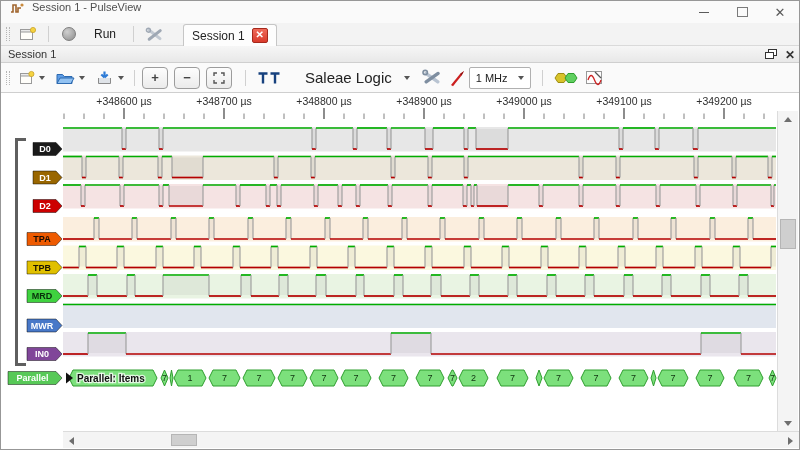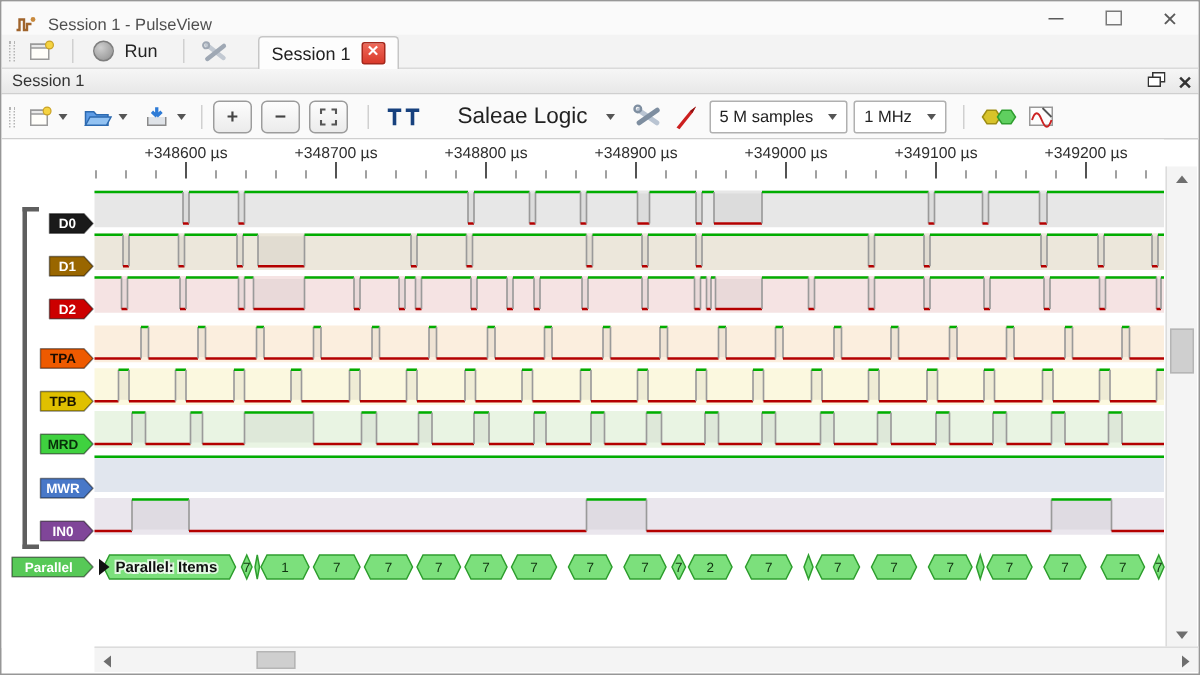--- a/index.html
+++ b/index.html
@@ -1,33 +1,33 @@
 <!DOCTYPE html>
 <html><head>
 <meta charset="utf-8">
 <style>
   html,body{margin:0;padding:0;background:#d4d4d4}
   .window{position:relative;width:800px;height:450px;box-sizing:border-box;border:1px solid #979797;
           background:#fff;font-family:"Liberation Sans",sans-serif;overflow:hidden;-webkit-font-smoothing:antialiased}
   
-  .titlebar{position:absolute;left:0;top:0;width:100%;height:22px;background:#fafafa;display:flex;align-items:flex-end}
+  .titlebar{position:absolute;left:0;top:0;width:100%;height:22px;background:#fafafa;display:flex;align-items:flex-start}
   .titlebar .appicon{margin:0 8px 0 9px;display:flex}
   .titlebar .title{font-size:11px;color:#4f4f4f}
   .wincontrols{position:absolute;right:0;top:0;height:22px;display:flex}
   .wbtn{width:38px;height:22px;display:flex;align-items:center;justify-content:center;color:#5a5a5a}
   .glyph-min{width:10px;height:0;border-top:1px solid #5a5a5a}
   .glyph-max{width:9px;height:8px;border:1px solid #7a7a7a}
   .glyph-close{font-size:13px;line-height:1;color:#5a5a5a}
   
   .tabbar{position:absolute;left:0;top:22px;width:100%;height:23px;background:#f3f3f3;border-bottom:1px solid #dadada;
           display:flex;align-items:center;box-sizing:border-box}
   .handle{width:2px;height:14px;border-left:1px dotted #b5b5b5;border-right:1px dotted #b5b5b5;margin:0 5px}
   .sep{width:1px;height:16px;background:#d0d0d0;margin:0 7px}
   .tbtn{display:flex;align-items:center;justify-content:center;padding:2px 4px;border-radius:2px}
-  .runbtn{display:flex;align-items:center;gap:7px;padding:2px 10px 2px 6px;font-size:12px;color:#222}
+  .runbtn{display:flex;align-items:center;gap:18px;padding:2px 10px 2px 6px;font-size:12px;color:#222}
   .run-dot{width:12px;height:12px;border-radius:50%;border:1px solid #7e7e7e;
            background:radial-gradient(circle at 35% 32%,#cfcfcf,#8d8d8d)}
   .sessiontab{display:flex;align-items:center;gap:7px;height:22px;margin-left:14px;padding:0 8px;
               background:#fdfdfd;border:1px solid #c6c6c6;border-bottom:none;border-radius:3px 3px 0 0;
               font-size:12px;color:#222;position:relative;top:1px}
   .closebox{width:14px;height:13px;background:linear-gradient(#ef6a5a,#d93a2b);border:1px solid #a5281c;border-radius:2px;
             color:#fff;font-size:10px;font-weight:bold;line-height:12px;text-align:center}
   
   .dockbar{position:absolute;left:0;top:45px;width:100%;height:17px;background:linear-gradient(#f6f6f6,#e8e8e8);
            border-bottom:1px solid #cfcfcf;display:flex;align-items:center;box-sizing:border-box}
@@ -193,24 +193,20 @@
       </svg>
     </span>
 
     <span class="btn">
       <svg width="17" height="18" viewBox="0 0 17 18">
         <path d="M2,16 L11,5 l4,-3 -2.4,4.4 L4,17.2 z" fill="#cc1f1f"></path>
         <path d="M11,5 l4,-3 -2.4,4.4 z" fill="#8e1212"></path>
       </svg>
     </span>
 
-    <span class="combo" style="margin-left:4px">
-      <span>5 M samples</span>
-      <span class="caret"></span>
-    </span>
 
     <span class="combo">
       <span>1 MHz</span>
       <span class="caret"></span>
     </span>
 
     <span class="sep"></span>
 
     <span class="btn">
       <svg width="26" height="16" viewBox="0 0 26 16">

